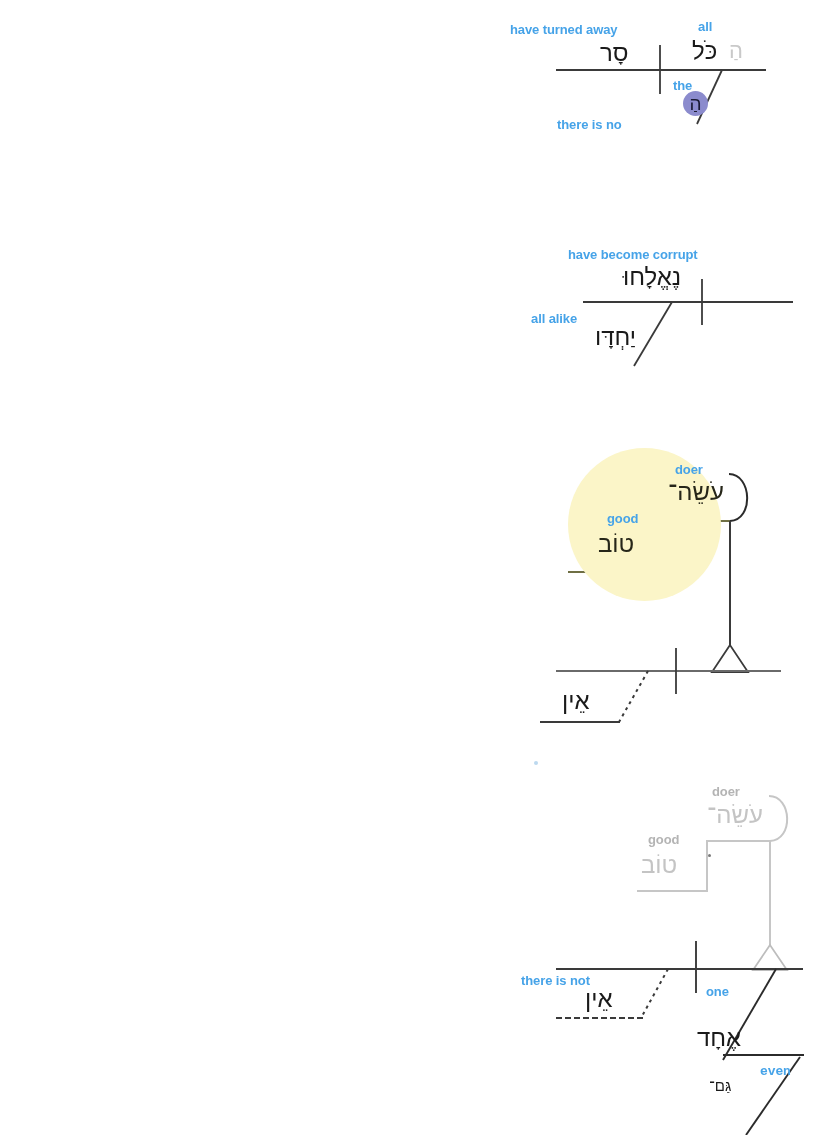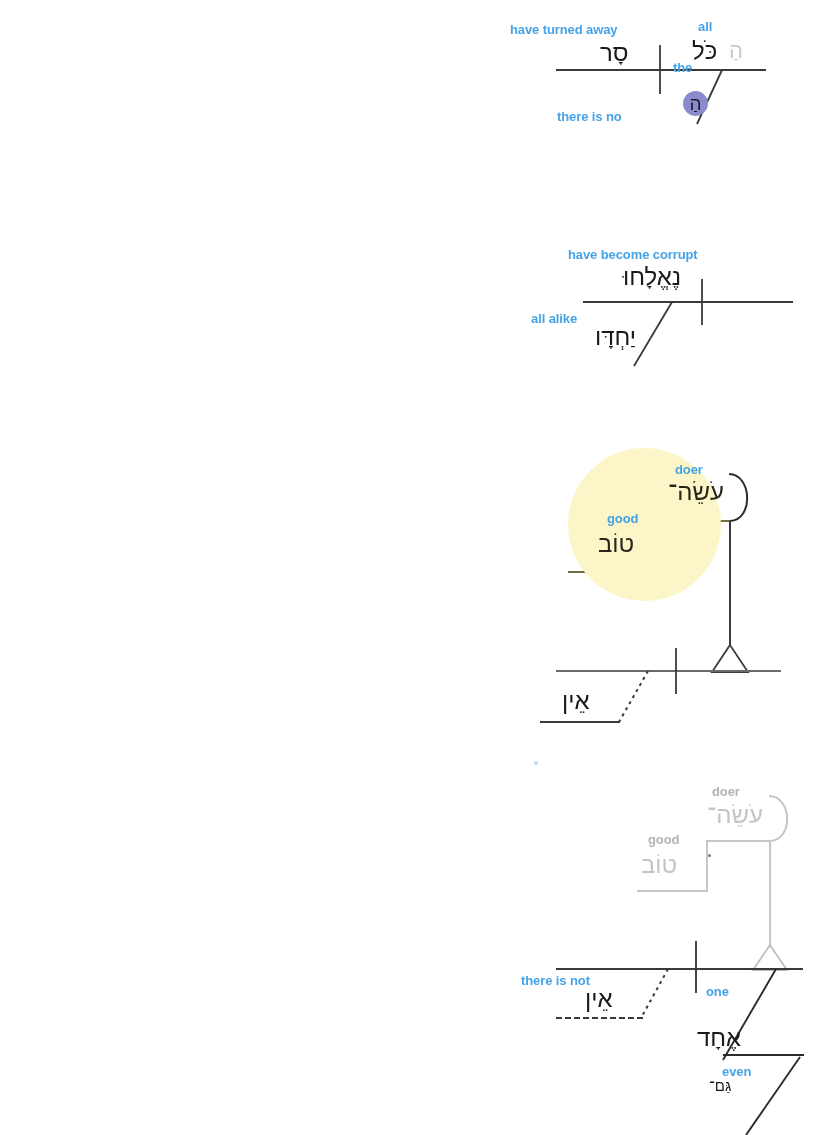--- a/index.html
+++ b/index.html
@@ -147,26 +147,26 @@
   </svg>
 
   <div class="gloss" style="left:510px; top:22px;">have turned away</div>
   <div class="heb" style="left:600px; top:39px;">סָר</div>
 
   <div class="gloss" style="left:698px; top:19px;">all</div>
   <div class="heb" style="left:692px; top:37px;">כֹּל</div>
 
   <div class="heb faded" style="left:729px; top:38px; font-size:22px;">הַ</div>
 
-  <div class="gloss" style="left:673px; top:60px;">the</div>
+  <div class="gloss" style="left:673px; top:78px;">the</div>
   <div class="circle-mark" style="left:683px; top:91px; width:25px; height:25px;">
     <span class="heb">הַ</span>
   </div>
 
-  <div class="gloss" style="left:557px; top:109px;">there is no</div>
+  <div class="gloss" style="left:557px; top:117px;">there is no</div>
 
   <div class="gloss" style="left:568px; top:247px;">have become corrupt</div>
   <div class="heb" style="left:623px; top:263px;">נֶאֱלָחוּ</div>
 
   <div class="gloss" style="left:531px; top:311px;">all alike</div>
   <div class="heb" style="left:595px; top:323px;">יַחְדָּו</div>
 
   <div class="hl-circle" style="left:568px; top:448px; width:153px; height:153px;"></div>
 
   <div class="gloss" style="left:675px; top:462px;">doer</div>
@@ -186,16 +186,16 @@
   <div class="heb ghost" style="left:641px; top:851px;">טוֹב</div>
 
   <div class="dot" style="left:708px; top:854px; width:3px; height:3px; background:#7a7a7a;"></div>
 
   <div class="gloss" style="left:521px; top:973px;">there is not</div>
   <div class="heb" style="left:585px; top:985px;">אֵין</div>
 
   <div class="gloss" style="left:706px; top:984px;">one</div>
   <div class="heb" style="left:697px; top:1024px;">אֶחָד</div>
 
-  <div class="gloss" style="left:722px; top:1064px;">even</div>
+  <div class="gloss" style="left:760px; top:1064px;font-family:Liberation Mono, monospace;">even</div>
   <div class="heb small" style="left:709px; top:1077px;">גַּם־</div>
 
 </div>
 
 </body></html>

